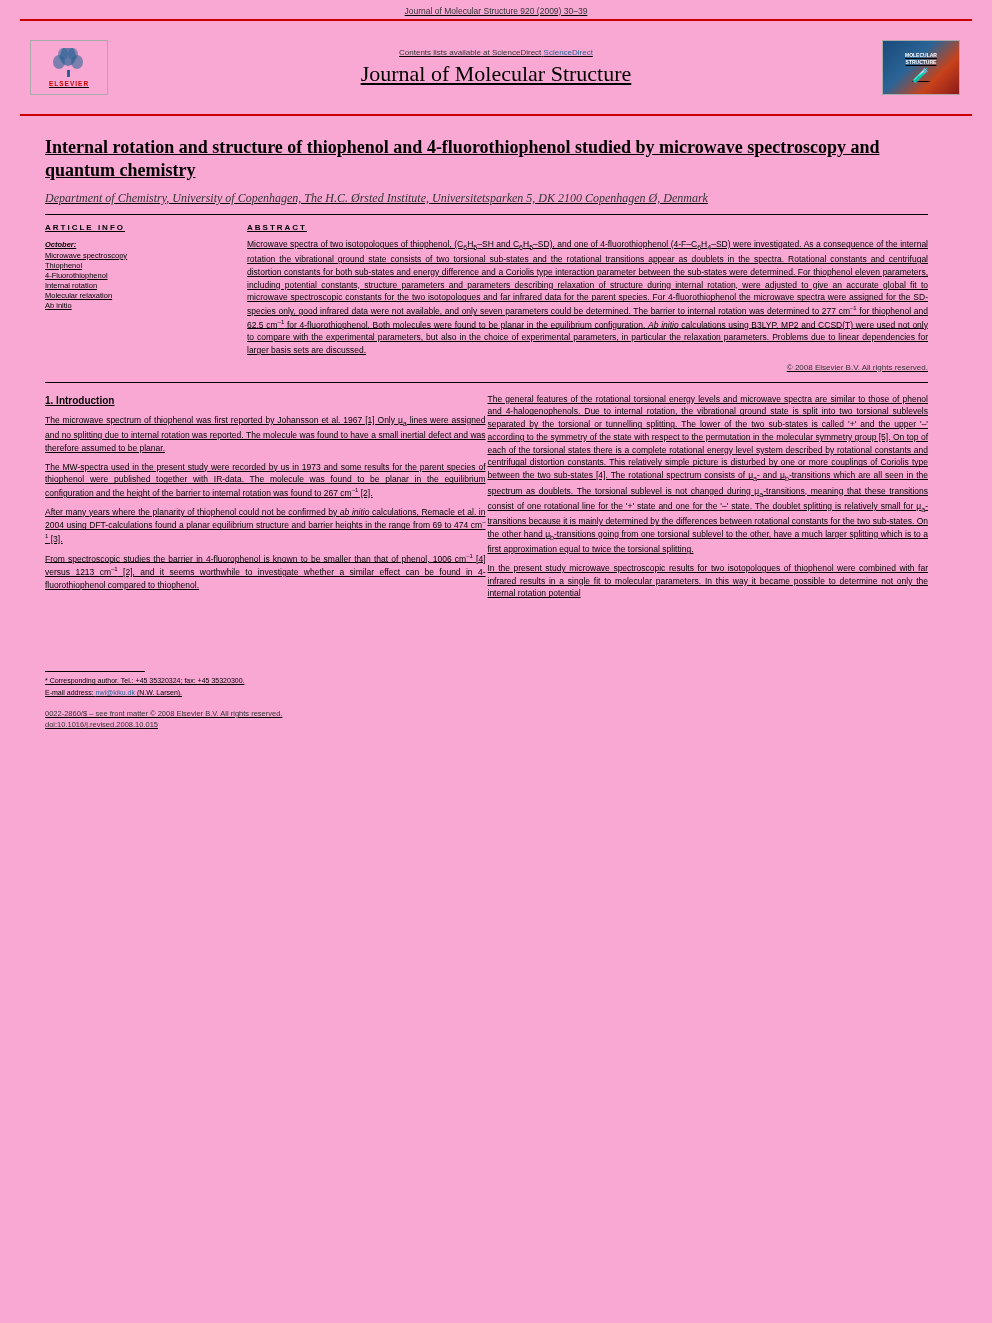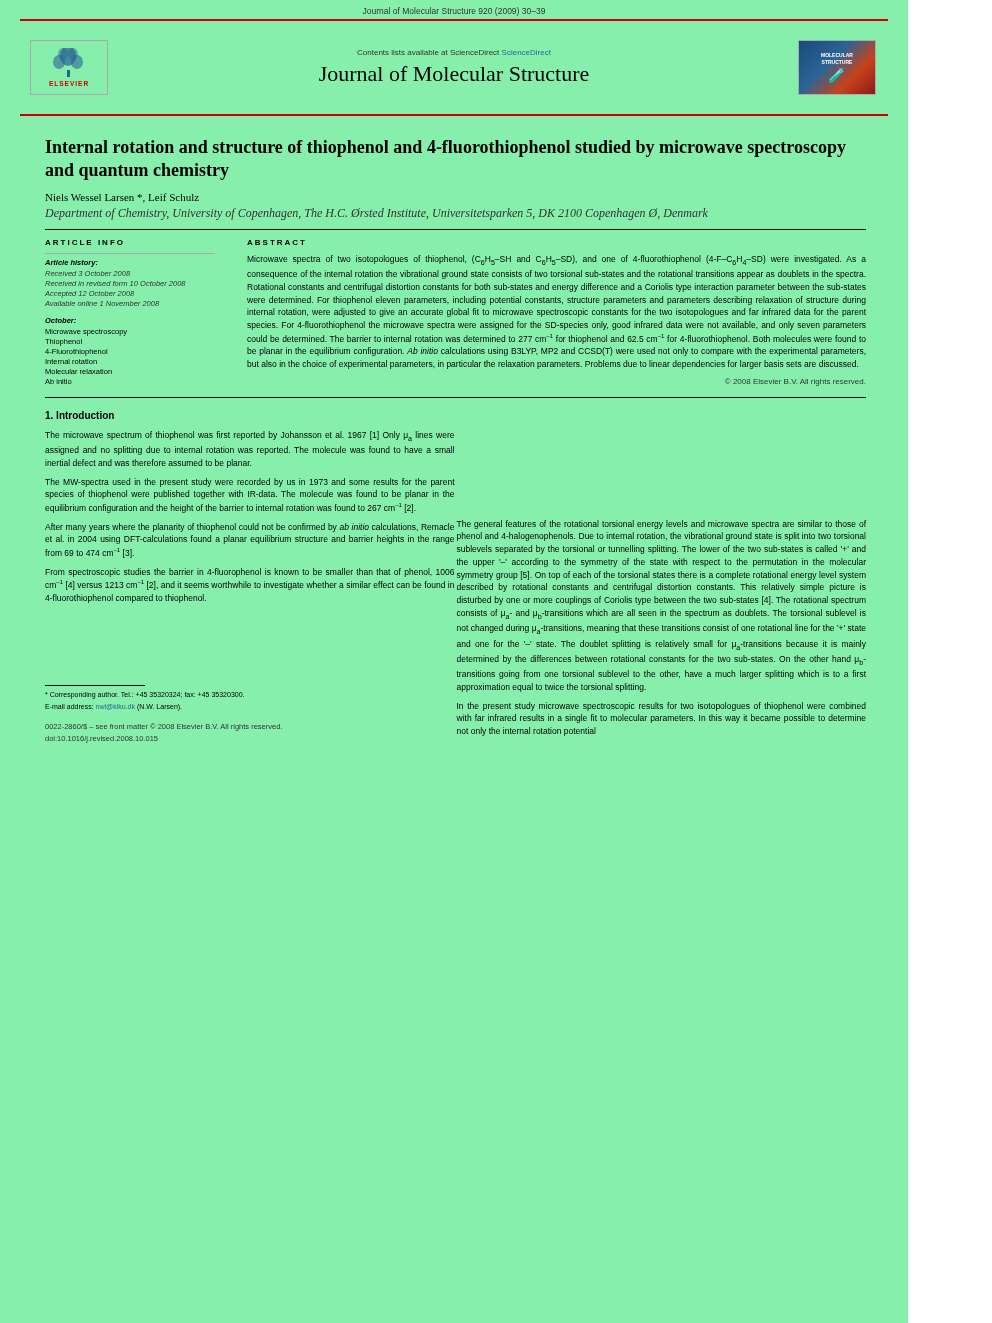--- a/index.html
+++ b/index.html
@@ -6,24 +6,25 @@
     body {
       background: #fff;
       font-family: 'Times New Roman', Times, serif;
       font-size: 9.5px;
       color: #000;
       width: 992px;
       min-height: 1323px;
     }
 
     .page {
-      width: 908px;
+      width: 992px;
       min-height: 1323px;
-      background: #86efac;
+      background: #f9a8d4;
       padding: 0;
+      text-decoration: underline;
     }
 
     
     .top-bar {
       text-align: center;
       font-size: 8.5px;
       color: #333;
       padding: 6px 0 3px 0;
       font-family: Arial, sans-serif;
     }
@@ -111,21 +112,21 @@
       font-size: 6px;
       font-family: Arial, sans-serif;
       font-weight: bold;
       text-align: center;
       padding: 4px;
       border: 1px solid #aaa;
     }
 
     
     .main-content {
-      padding: 8px 42px 10px 45px;
+      padding: 8px 64px 10px 45px;
     }
 
     
     .article-title {
       font-size: 18px;
       font-weight: bold;
       font-family: 'Times New Roman', Times, serif;
       color: #000;
       line-height: 1.3;
       margin: 12px 0 8px 0;
@@ -237,21 +238,20 @@
       border: none;
       border-top: 1px solid #000;
       margin: 10px 0;
     }
 
     
     .body-two-col {
       display: flex;
       gap: 2px;
       margin-top: 8px;
-      align-items: flex-end;
     }
 
     .body-col {
       flex: 1;
       font-size: 8.5px;
       line-height: 1.5;
       text-align: justify;
       color: #000;
     }
 
@@ -347,40 +347,30 @@
         <div style="font-size:5px; line-height:1.3; font-weight:bold;">MOLECULAR<br>STRUCTURE</div>
         <div style="margin-top:2px; font-size:14px;">🧪</div>
       </div>
     </div>
   </div>
 
   <div class="main-content">
 
     <div class="article-title">Internal rotation and structure of thiophenol and 4-fluorothiophenol studied by microwave spectroscopy and quantum chemistry</div>
 
-    <div class="authors">
-      <span>Niels Wessel Larsen *, Leif Schulz</span>
-    </div>
 
     <div class="affiliation">Department of Chemistry, University of Copenhagen, The H.C. Ørsted Institute, Universitetsparken 5, DK 2100 Copenhagen Ø, Denmark</div>
 
     <hr class="hr">
 
     <div class="two-col">
 
       <div class="col-left">
         <div class="section-header">ARTICLE INFO</div>
 
-        <div style="border-top:1px solid #aaa; padding-top:4px;">
-          <div class="article-history">Article history:</div>
-          <div class="history-item">Received 3 October 2008</div>
-          <div class="history-item">Received in revised form 10 October 2008</div>
-          <div class="history-item">Accepted 12 October 2008</div>
-          <div class="history-item">Available online 1 November 2008</div>
-        </div>
 
         <div class="keywords-section">
           <div class="keywords-title">October:</div>
           <div class="keyword-item">Microwave spectroscopy</div>
           <div class="keyword-item">Thiophenol</div>
           <div class="keyword-item">4-Fluorothiophenol</div>
           <div class="keyword-item">Internal rotation</div>
           <div class="keyword-item">Molecular relaxation</div>
           <div class="keyword-item">Ab initio</div>
         </div>

